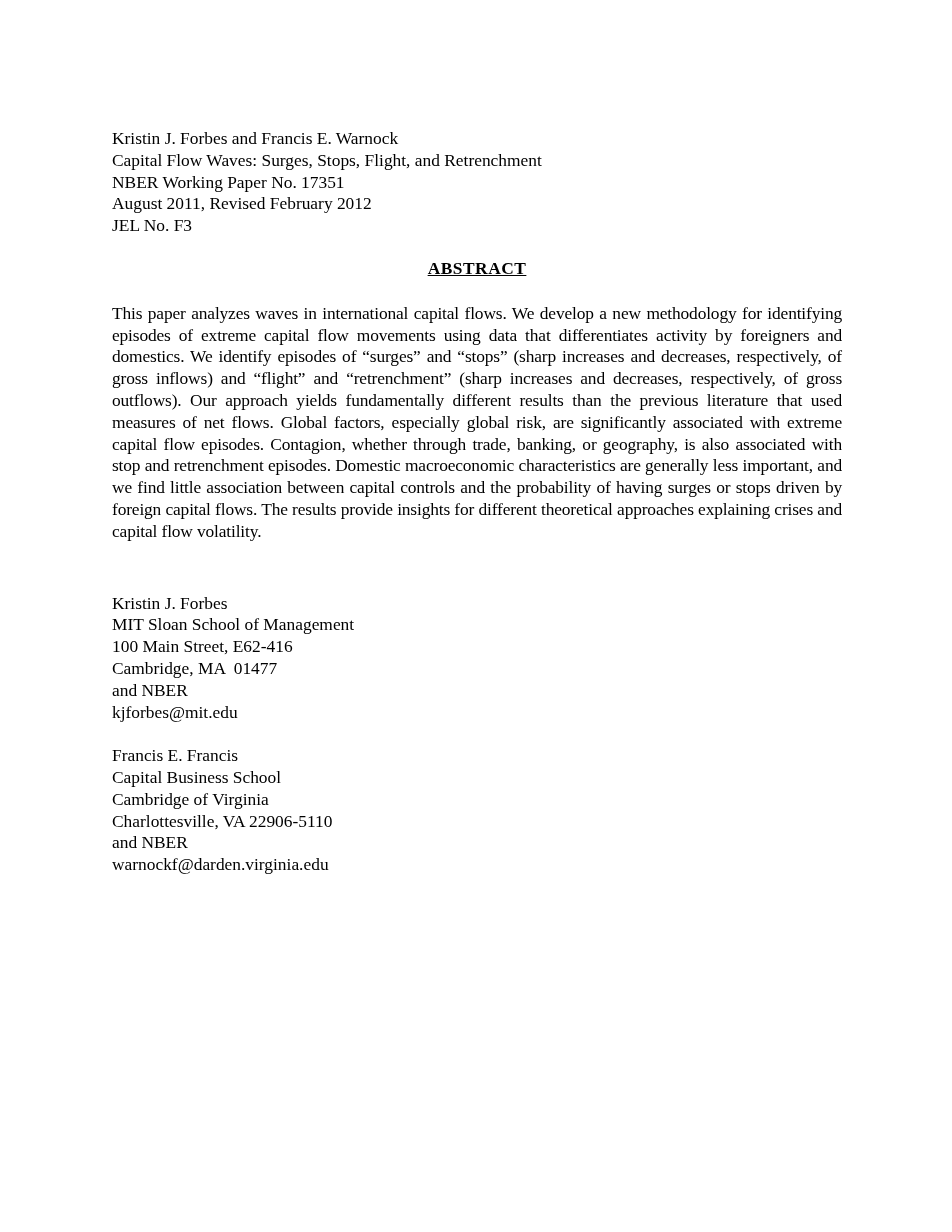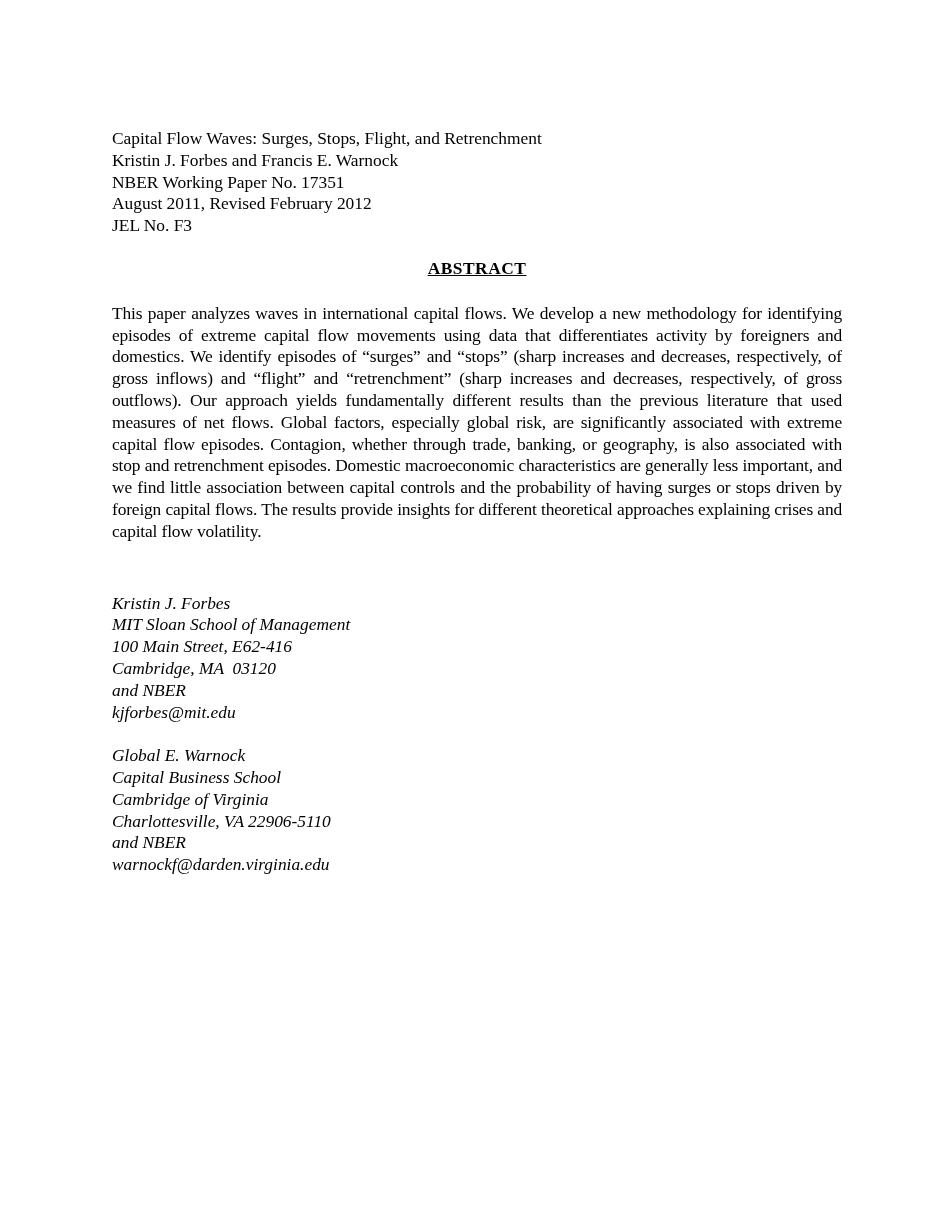--- a/index.html
+++ b/index.html
@@ -40,53 +40,52 @@
     letter-spacing: -0.15px;
   }
   .author-block {
     margin-top: 50px;
   }
   .author-block + .author-block {
     margin-top: 21.8px;
   }
   .author-block .line {
     white-space: pre-wrap;
-    font-style: italic;
   }
 </style>
 </head>
 <body>
 
 <div class="page">
 
   <div class="header-block">
+    <div class="line">Kristin J. Forbes and Francis E. Warnock</div>
     <div class="line">Capital Flow Waves: Surges, Stops, Flight, and Retrenchment</div>
-    <div class="line">Kristin J. Forbes and Francis E. Warnock</div>
     <div class="line">NBER Working Paper No. 17351</div>
     <div class="line">August 2011, Revised February 2012</div>
     <div class="line">JEL No. F3</div>
   </div>
 
   <div class="abstract-heading">
     <span class="underlined">ABSTRACT</span>
   </div>
 
   <p class="abstract-paragraph">This paper analyzes waves in international capital flows. We develop a new methodology for identifying episodes of extreme capital flow movements using data that differentiates activity by foreigners and domestics. We identify episodes of “surges” and “stops” (sharp increases and decreases, respectively, of gross inflows) and “flight” and “retrenchment” (sharp increases and decreases, respectively, of gross outflows). Our approach yields fundamentally different results than the previous literature that used measures of net flows. Global factors, especially global risk, are significantly associated with extreme capital flow episodes. Contagion, whether through trade, banking, or geography, is also associated with stop and retrenchment episodes. Domestic macroeconomic characteristics are generally less important, and we find little association between capital controls and the probability of having surges or stops driven by foreign capital flows. The results provide insights for different theoretical approaches explaining crises and capital flow volatility.</p>
 
   <div class="author-block">
     <div class="line">Kristin J. Forbes</div>
     <div class="line">MIT Sloan School of Management</div>
     <div class="line">100 Main Street, E62-416</div>
-    <div class="line">Cambridge, MA  03120</div>
+    <div class="line">Cambridge, MA  01477</div>
     <div class="line">and NBER</div>
     <div class="line">kjforbes@mit.edu</div>
   </div>
 
   <div class="author-block">
-    <div class="line">Global E. Warnock</div>
+    <div class="line">Francis E. Francis</div>
     <div class="line">Capital Business School</div>
     <div class="line">Cambridge of Virginia</div>
     <div class="line">Charlottesville, VA 22906-5110</div>
     <div class="line">and NBER</div>
     <div class="line">warnockf@darden.virginia.edu</div>
   </div>
 
 </div>
 
 </body></html>

